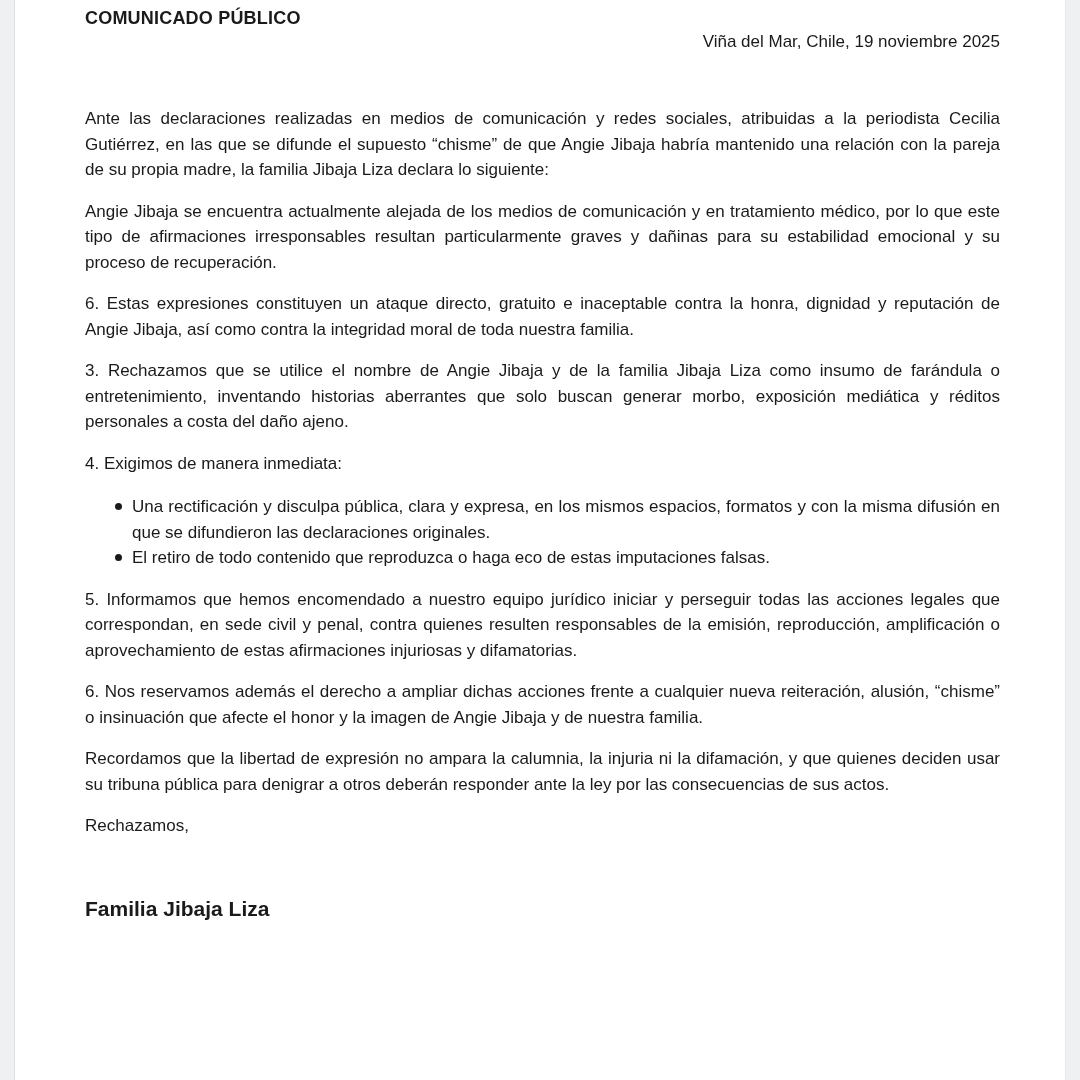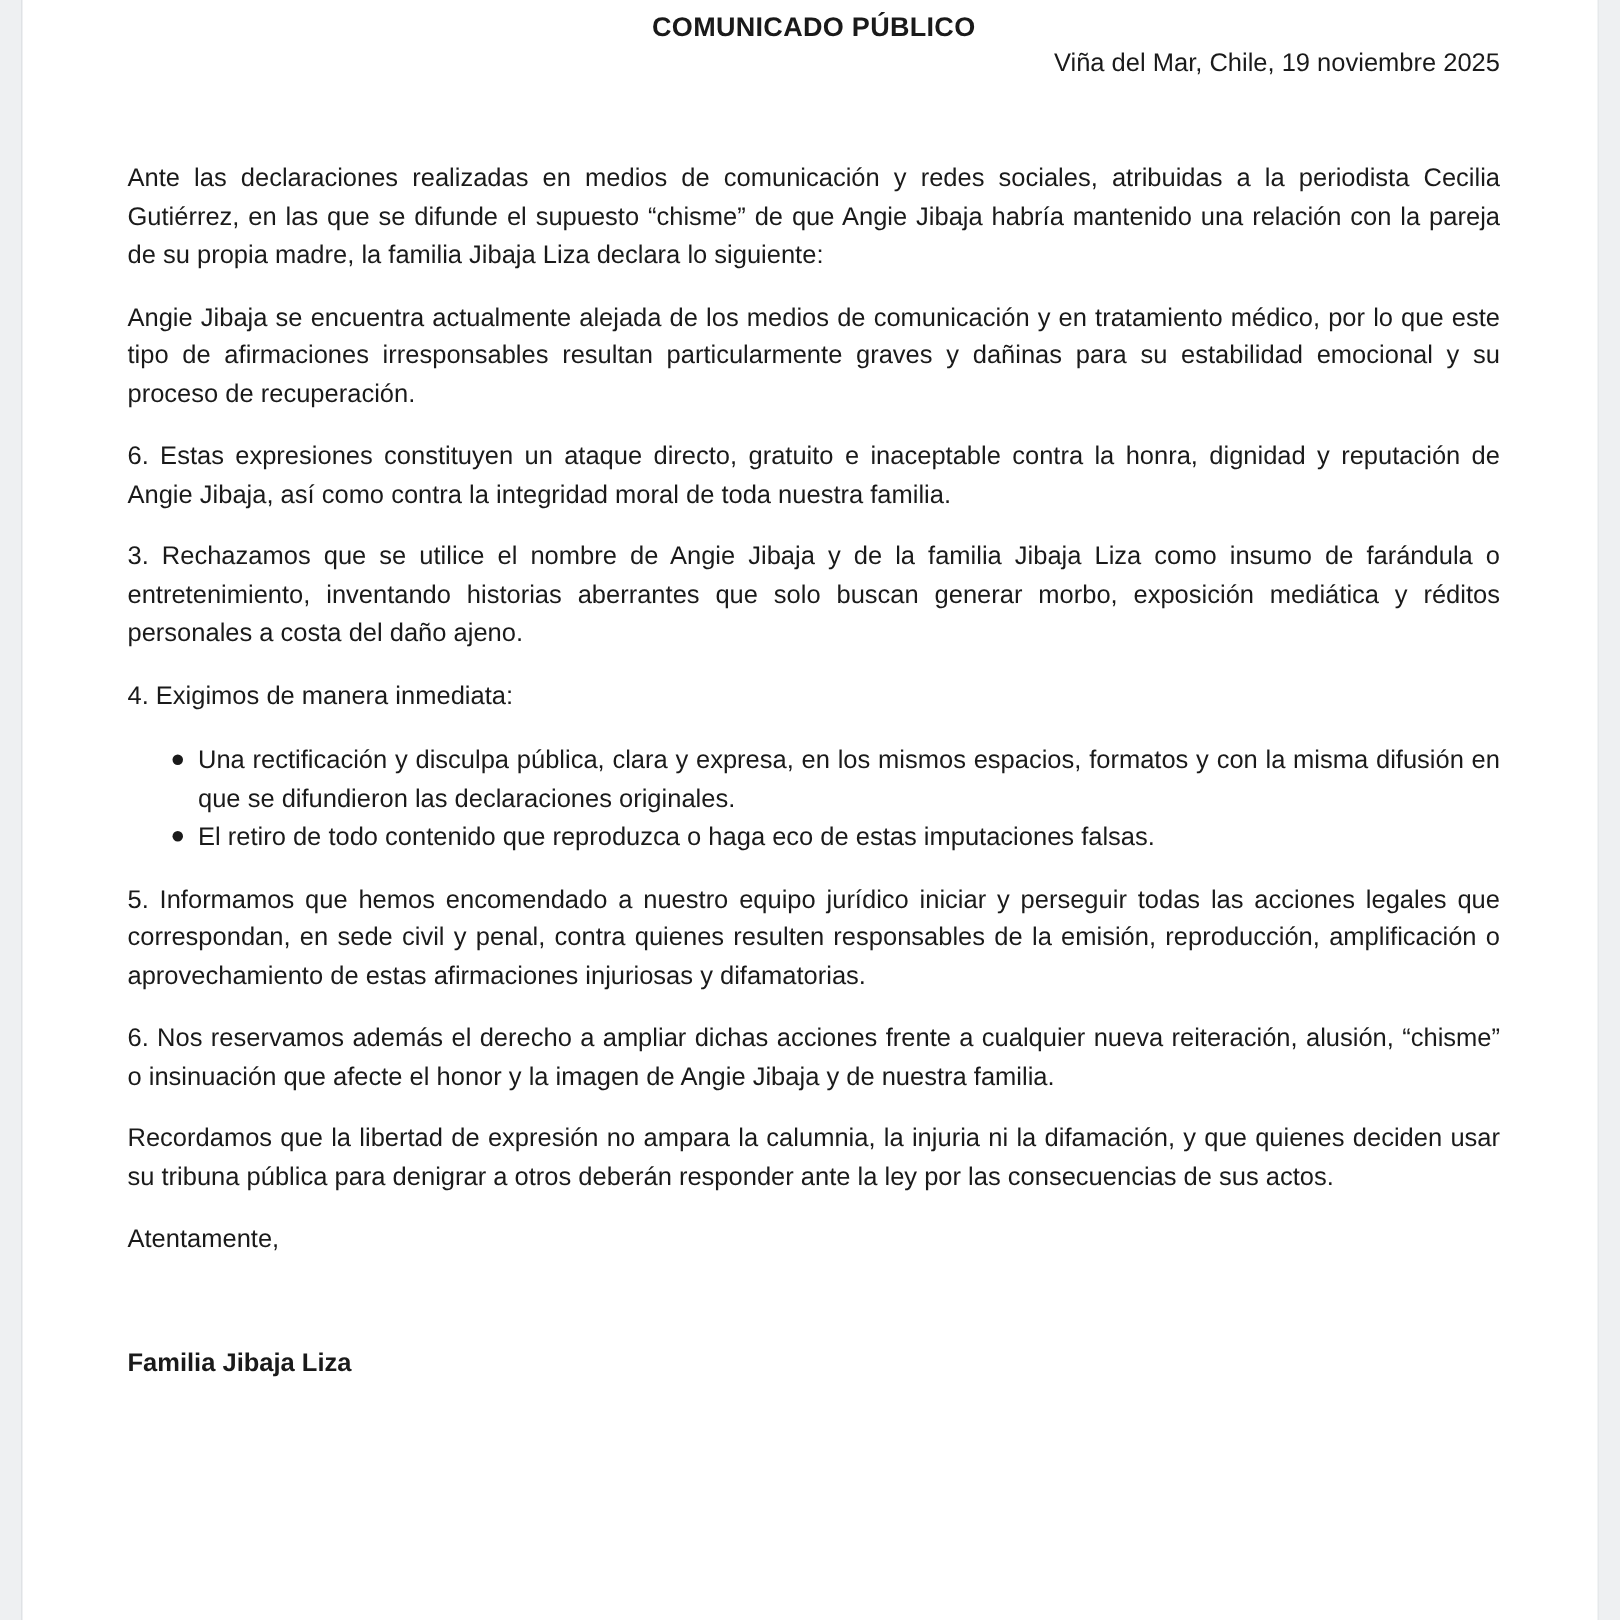--- a/index.html
+++ b/index.html
@@ -25,21 +25,21 @@
   .content {
     padding: 0 65px 0 70px;
     color: #1a1a1a;
   }
   .doc-title {
     margin: 0;
     padding-top: 7px;
     font-size: 18px;
     line-height: 22px;
     font-weight: bold;
-    text-align: center;
+    text-align: left;
     letter-spacing: 0.2px;
   }
   .dateline {
     font-size: 17px;
     line-height: 25px;
     text-align: right;
   }
   p.body-par {
     margin: 16px 0 0 0;
     font-size: 17px;
@@ -71,21 +71,21 @@
     border-radius: 50%;
     background: #1a1a1a;
   }
   p.closing {
     margin: 16px 0 0 0;
     font-size: 17px;
     line-height: 25.5px;
   }
   p.signature {
     margin: 57px 0 0 0;
-    font-size: 17px;
+    font-size: 21px;
     line-height: 25.5px;
     font-weight: bold;
   }
 </style>
 </head>
 <body>
 
 <div class="page">
   <div class="content">
 
@@ -101,17 +101,17 @@
 
     <ul class="demands">
       <li>Una rectificación y disculpa pública, clara y expresa, en los mismos espacios, formatos y con la misma difusión en que se difundieron las declaraciones originales.</li>
       <li>El retiro de todo contenido que reproduzca o haga eco de estas imputaciones falsas.</li>
     </ul>
 
     <p class="body-par">5. Informamos que hemos encomendado a nuestro equipo jurídico iniciar y perseguir todas las acciones legales que correspondan, en sede civil y penal, contra quienes resulten responsables de la emisión, reproducción, amplificación o aprovechamiento de estas afirmaciones injuriosas y difamatorias.</p>
     <p class="body-par">6. Nos reservamos además el derecho a ampliar dichas acciones frente a cualquier nueva reiteración, alusión, “chisme” o insinuación que afecte el honor y la imagen de Angie Jibaja y de nuestra familia.</p>
     <p class="body-par">Recordamos que la libertad de expresión no ampara la calumnia, la injuria ni la difamación, y que quienes deciden usar su tribuna pública para denigrar a otros deberán responder ante la ley por las consecuencias de sus actos.</p>
 
-    <p class="closing">Atentamente,</p>
+    <p class="closing">Rechazamos,</p>
     <p class="signature">Familia Jibaja Liza</p>
 
   </div>
 </div>
 
 </body></html>

